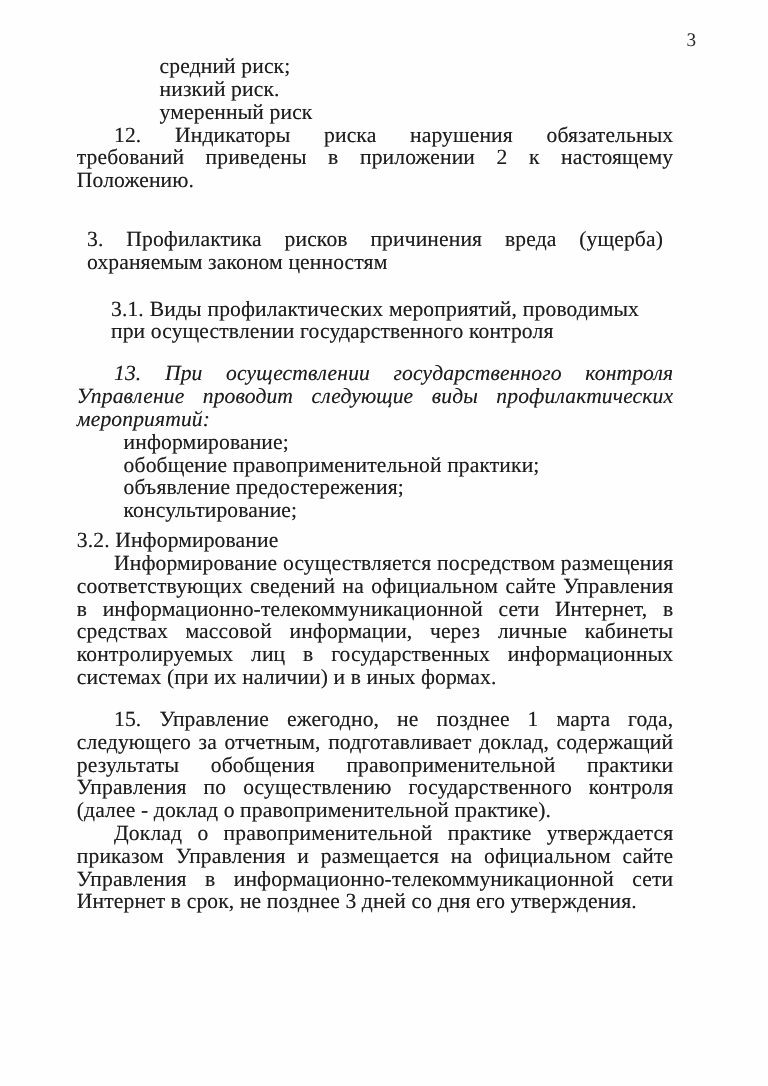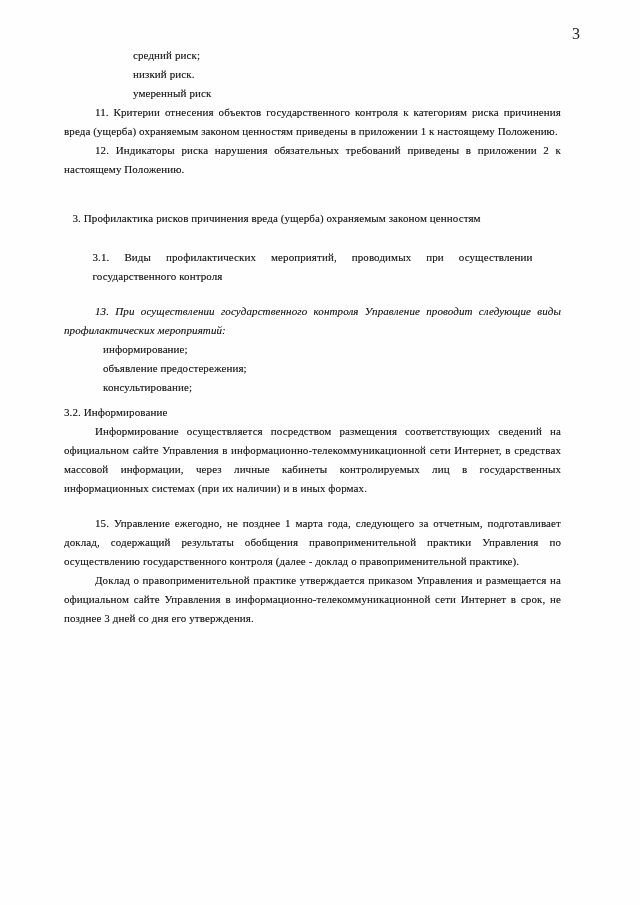--- a/index.html
+++ b/index.html
@@ -24,21 +24,21 @@
     left: 572px;
     font-size: 16px;
     line-height: 19px;
     color: #262626;
   }
   .content {
     position: absolute;
     left: 64px;
     top: 46px;
     width: 497px;
-    font-size: 11px;
+    font-size: 18px;
     line-height: 19px;
     letter-spacing: 0.1px;
     text-shadow: 0 0 0.5px rgba(40,40,40,0.55);
   }
   .content p {
     margin: 0;
     text-align: justify;
     text-indent: 31px;
   }
   .list { text-indent: 0; }
@@ -67,32 +67,32 @@
   <div class="page-number">3</div>
 
   <div class="content">
 
     <div class="list list-top">
       <div class="list-item">средний риск;</div>
       <div class="list-item">низкий риск.</div>
       <div class="list-item">умеренный риск</div>
     </div>
 
-    <p>11. Критерии отнесения объектов государственного контроля к категориям риска причинения вреда (ущерба) охраняемым законом ценностям приведены в приложении 1 к настоящему Положению.</p>
 
     <p>12. Индикаторы риска нарушения обязательных требований приведены в приложении 2 к настоящему Положению.</p>
 
     <p class="heading h-3">3. Профилактика рисков причинения вреда (ущерба) охраняемым законом ценностям</p>
 
     <p class="heading h-3-1">3.1. Виды профилактических мероприятий, проводимых при осуществлении государственного контроля</p>
 
     <p class="para-13">13. При осуществлении государственного контроля Управление проводит следующие виды профилактических мероприятий:</p>
 
     <div class="list list-measures">
       <div class="list-item">информирование;</div>
+      <div class="list-item">обобщение правоприменительной практики;</div>
       <div class="list-item">объявление предостережения;</div>
       <div class="list-item">консультирование;</div>
     </div>
 
     <p class="heading h-3-2">3.2. Информирование</p>
 
 
     <p>Информирование осуществляется посредством размещения соответствующих сведений на официальном сайте Управления в информационно-телекоммуникационной сети Интернет, в средствах массовой информации, через личные кабинеты контролируемых лиц в государственных информационных системах (при их наличии) и в иных формах.</p>
 
 

